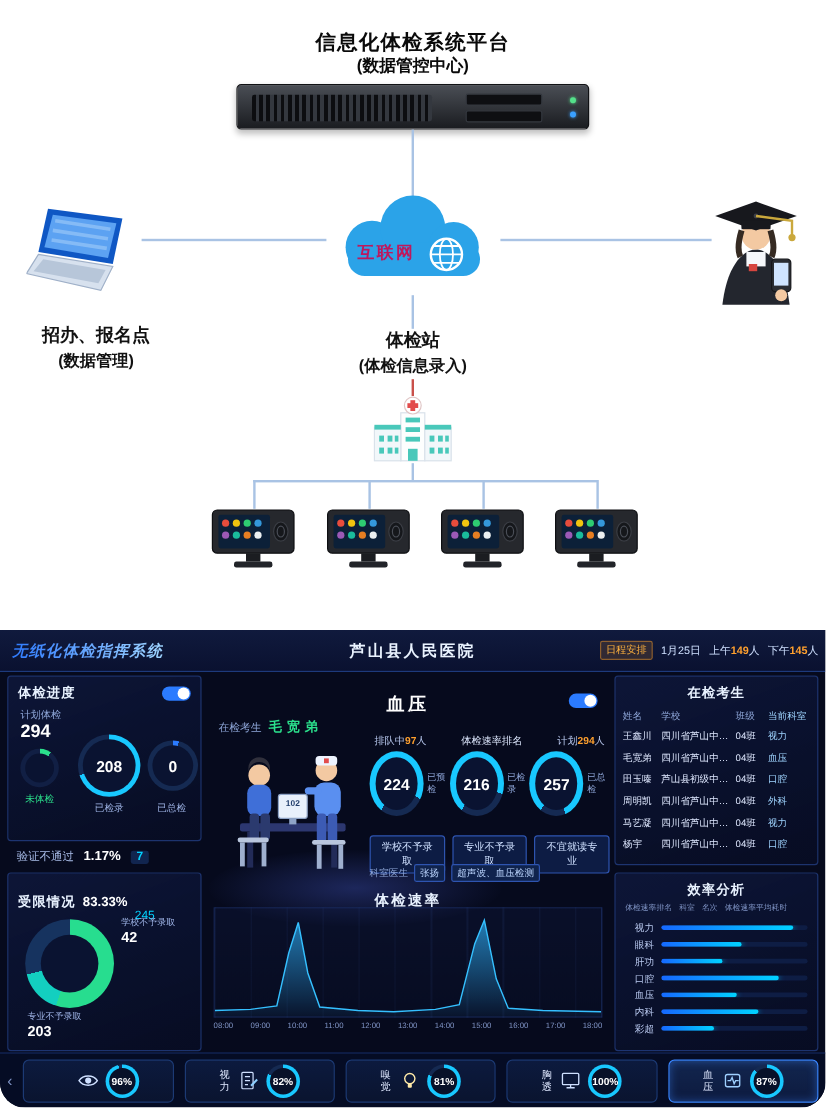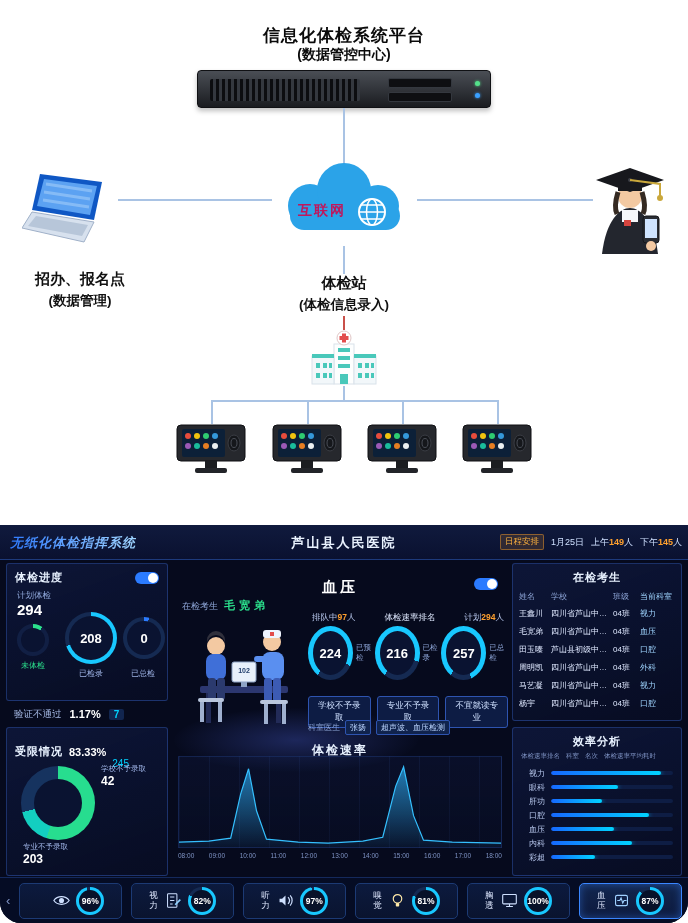--- a/index.html
+++ b/index.html
@@ -626,34 +626,20 @@
               <path d="M12 15 l6 -6" stroke="#8fd0ff" stroke-width="2"></path>
             </svg>
         </span>
         <div class="ring" style="--p: 82%;">
             <div class="ring-in">
               <span>82%</span>
             </div>
           </div>
       </div>
 
-      <div class="tile">
-        <span class="tile-label">听力</span>
-        <span class="tile-icon">
-          <svg viewBox="0 0 20 20">
-              <path d="M3 8 v4 h3 l4 4 V4 L6 8 Z" fill="#cfe0ff"></path>
-              <path d="M13 6 a6 6 0 0 1 0 8 M15.5 4 a9 9 0 0 1 0 12" stroke="#cfe0ff" stroke-width="1.4" fill="none"></path>
-            </svg>
-        </span>
-        <div class="ring" style="--p: 97%;">
-            <div class="ring-in">
-              <span>97%</span>
-            </div>
-          </div>
-      </div>
 
       <div class="tile">
         <span class="tile-label">嗅觉</span>
         <span class="tile-icon">
           <svg viewBox="0 0 20 20">
               <circle cx="10" cy="8" r="5" fill="none" stroke="#ffe9a8" stroke-width="1.4"></circle>
               <rect x="8" y="13" width="4" height="4" rx="1" fill="#ffe9a8"></rect>
             </svg>
         </span>
         <div class="ring" style="--p: 81%;">

